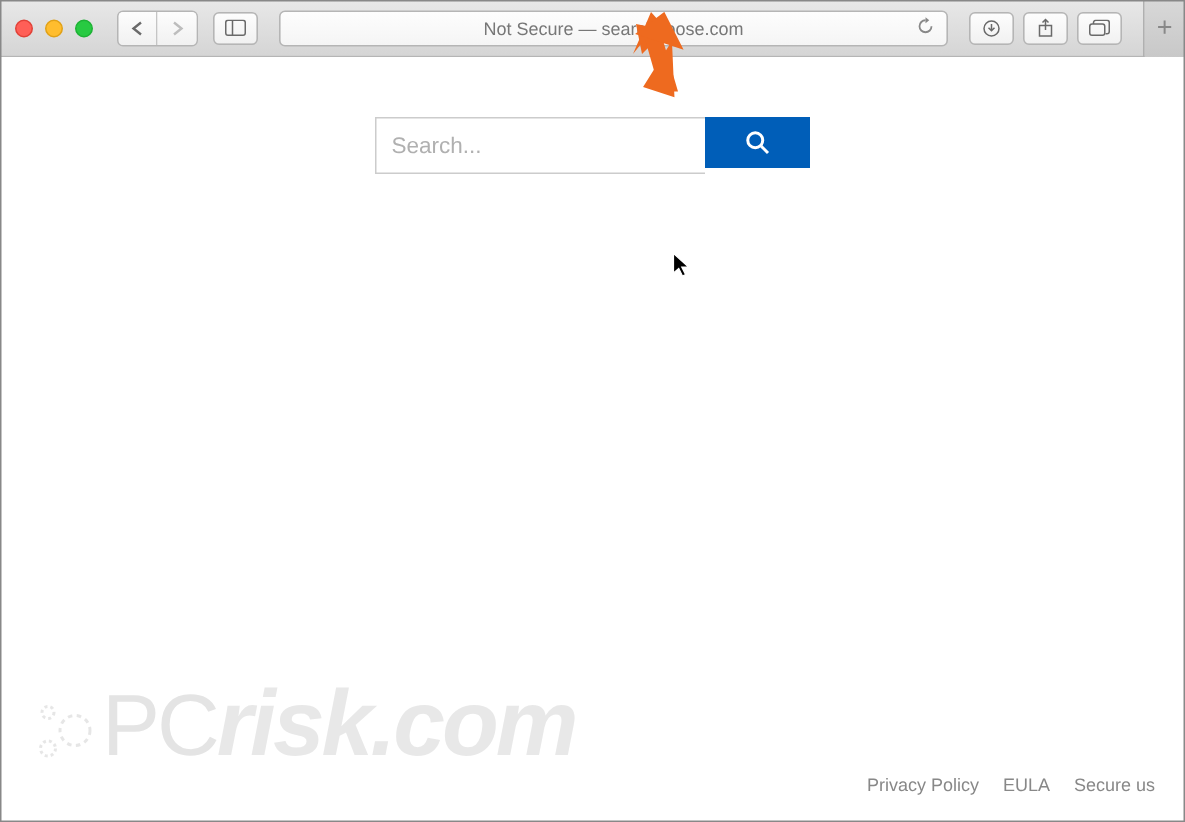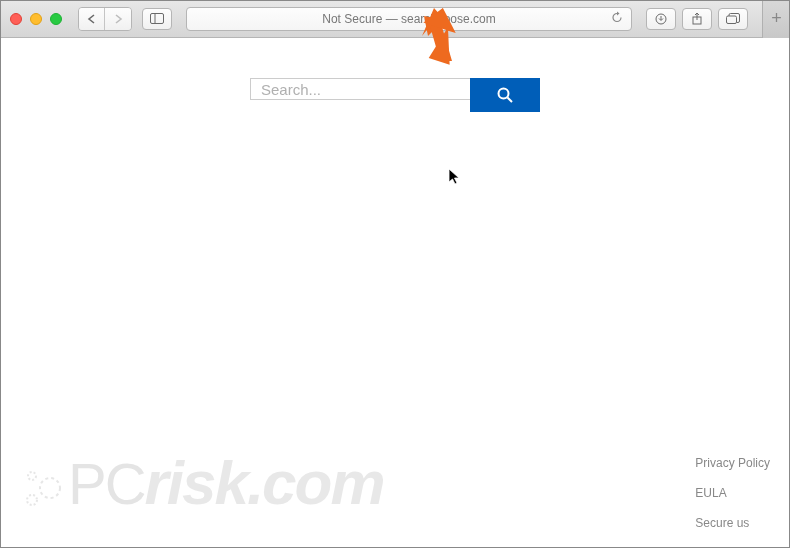--- a/index.html
+++ b/index.html
@@ -65,21 +65,21 @@
       position: absolute; top: 38px; left: 0; right: 0; bottom: 0;
       background: #fff;
     }
     .search-box {
       position: absolute;
       top: 40px; left: 50%; transform: translateX(-50%);
       display: flex;
       width: 290px;
     }
     .search-input {
-      flex: 1; height: 22px;
+      flex: 1; height: 38px;
       border: 1px solid #ccc; border-right: none;
       padding: 0 10px; font-size: 15px;
       color: #333; outline: none;
     }
     .search-input::placeholder { color: #b0b0b0; }
     .search-btn {
       width: 70px; height: 34px;
       background: #005eb8; border: none;
       display: flex; align-items: center; justify-content: center;
       cursor: pointer;
@@ -103,21 +103,21 @@
       color: rgba(150,150,150,0.22);
       letter-spacing: -2px;
       font-family: Arial, sans-serif;
       pointer-events: none;
     }
     .wm-pc { color: rgba(120,120,120,0.2); font-style: normal; font-weight: normal; font-size: 58px; text-align: right; }
     .footer-links {
       position: absolute;
       bottom: 18px; right: 20px;
       font-size: 12px; color: #888;
-      display: flex; gap: 16px; flex-direction: column;
+      display: flex; gap: 16px;
     }
     .footer-links a { color: #888; cursor: pointer; }
     .outer-frame {
       position: absolute; inset: 0;
       border: 1px solid #888;
       pointer-events: none;
     }
   </style>
 </head>
 <body>

